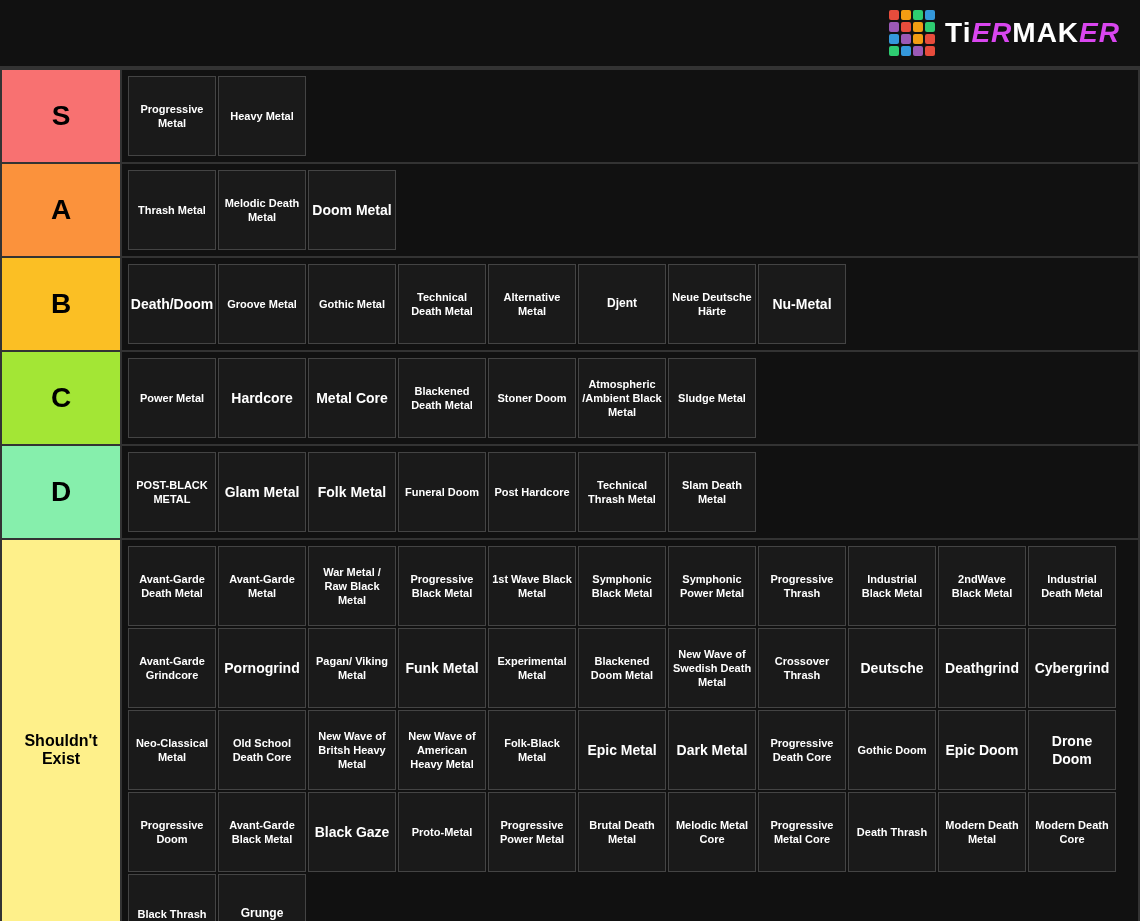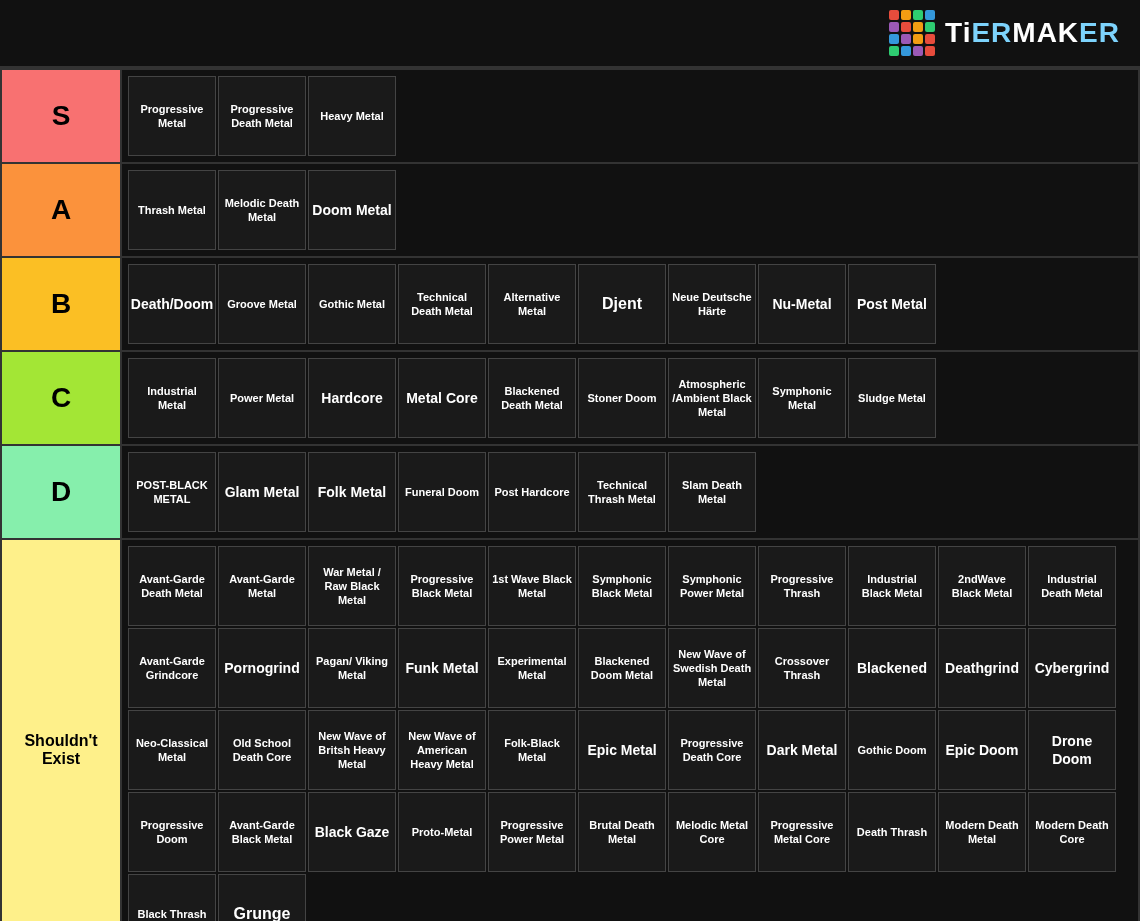--- a/index.html
+++ b/index.html
@@ -57,21 +57,21 @@
       display: flex;
       align-items: center;
       justify-content: center;
       line-height: 1.3;
       cursor: pointer;
     }
     .item.large-text {
       font-size: 14px;
     }
     .item.xlarge-text {
-      font-size: 16px;
+      font-size: 12px;
     }
     .header {
       display: flex;
       justify-content: flex-end;
       align-items: center;
       background: #111;
       padding: 10px 20px;
       border-bottom: 2px solid #333;
     }
     .logo {
@@ -89,21 +89,22 @@
       height: 10px;
       border-radius: 2px;
     }
     .logo-text {
       font-size: 28px;
       font-weight: bold;
       color: #fff;
       letter-spacing: 1px;
     }
     .logo-text span {
-      color: #7dd3fc;
+      color: #d946ef;
+      font-style: italic;
     }
   </style>
 </head>
 <body>
 
 <div class="header">
   <div class="logo">
     <div class="logo-grid">
       <div class="logo-cell" style="background:#e74c3c"></div>
       <div class="logo-cell" style="background:#f39c12"></div>
@@ -124,21 +125,20 @@
     </div>
     <div class="logo-text">Ti<span>ER</span>MAK<span>ER</span></div>
   </div>
 </div>
 
 <div class="tier-list" id="tier-list">
 <div class="tier-row">
       <div class="tier-label" style="background: rgb(248, 113, 113);">S</div>
       <div class="tier-items">
         <div class="item">Progressive Metal</div>
-        <div class="item">Progressive Death Metal</div>
         <div class="item">Heavy Metal</div>
       </div>
     </div>
     <div class="tier-row">
       <div class="tier-label" style="background: rgb(251, 146, 60);">A</div>
       <div class="tier-items">
         <div class="item">Thrash Metal</div>
         <div class="item">Melodic Death Metal</div>
         <div class="item large-text">Doom Metal</div>
       </div>
@@ -147,34 +147,31 @@
       <div class="tier-label" style="background: rgb(251, 191, 36);">B</div>
       <div class="tier-items">
         <div class="item large-text">Death/Doom</div>
         <div class="item">Groove Metal</div>
         <div class="item">Gothic Metal</div>
         <div class="item">Technical Death Metal</div>
         <div class="item">Alternative Metal</div>
         <div class="item xlarge-text">Djent</div>
         <div class="item">Neue Deutsche Härte</div>
         <div class="item large-text">Nu-Metal</div>
-        <div class="item large-text">Post Metal</div>
       </div>
     </div>
     <div class="tier-row">
       <div class="tier-label" style="background: rgb(163, 230, 53);">C</div>
       <div class="tier-items">
-        <div class="item">Industrial Metal</div>
         <div class="item">Power Metal</div>
         <div class="item large-text">Hardcore</div>
         <div class="item large-text">Metal Core</div>
         <div class="item">Blackened Death Metal</div>
         <div class="item">Stoner Doom</div>
         <div class="item">Atmospheric /Ambient Black Metal</div>
-        <div class="item">Symphonic Metal</div>
         <div class="item">Sludge Metal</div>
       </div>
     </div>
     <div class="tier-row">
       <div class="tier-label" style="background: rgb(134, 239, 172);">D</div>
       <div class="tier-items">
         <div class="item">POST-BLACK METAL</div>
         <div class="item large-text">Glam Metal</div>
         <div class="item large-text">Folk Metal</div>
         <div class="item">Funeral Doom</div>
@@ -198,31 +195,31 @@
         <div class="item">2ndWave Black Metal</div>
         <div class="item">Industrial Death Metal</div>
         <div class="item">Avant-Garde Grindcore</div>
         <div class="item large-text">Pornogrind</div>
         <div class="item">Pagan/ Viking Metal</div>
         <div class="item large-text">Funk Metal</div>
         <div class="item">Experimental Metal</div>
         <div class="item">Blackened Doom Metal</div>
         <div class="item">New Wave of Swedish Death Metal</div>
         <div class="item">Crossover Thrash</div>
-        <div class="item large-text">Blackened</div>
+        <div class="item large-text">Deutsche</div>
         <div class="item large-text">Deathgrind</div>
         <div class="item large-text">Cybergrind</div>
         <div class="item">Neo-Classical Metal</div>
         <div class="item">Old School Death Core</div>
         <div class="item">New Wave of Britsh Heavy Metal</div>
         <div class="item">New Wave of American Heavy Metal</div>
         <div class="item">Folk-Black Metal</div>
         <div class="item large-text">Epic Metal</div>
+        <div class="item large-text">Dark Metal</div>
         <div class="item">Progressive Death Core</div>
-        <div class="item large-text">Dark Metal</div>
         <div class="item">Gothic Doom</div>
         <div class="item large-text">Epic Doom</div>
         <div class="item large-text">Drone Doom</div>
         <div class="item">Progressive Doom</div>
         <div class="item">Avant-Garde Black Metal</div>
         <div class="item large-text">Black Gaze</div>
         <div class="item">Proto-Metal</div>
         <div class="item">Progressive Power Metal</div>
         <div class="item">Brutal Death Metal</div>
         <div class="item">Melodic Metal Core</div>

